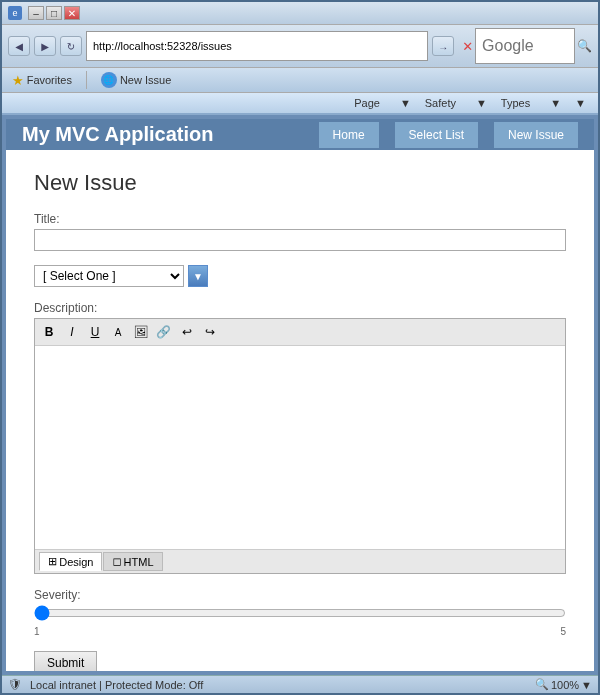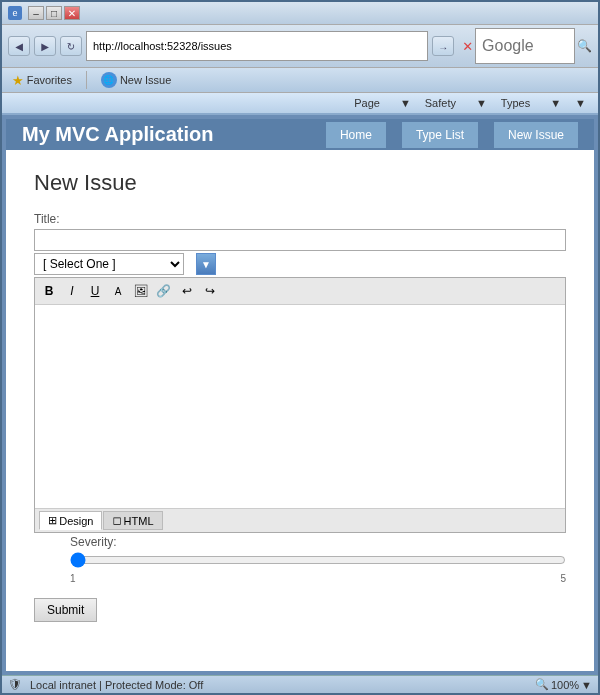--- a/index.html
+++ b/index.html
@@ -80,41 +80,41 @@
       font-size: 12px;
       cursor: pointer;
       border: none;
       font-weight: normal;
     }
 
     .app-content { flex: 1; background: white; margin: 0; padding: 20px 28px; overflow-y: auto; }
 
     .page-title { font-size: 22px; font-weight: normal; color: #333; margin-bottom: 16px; }
 
-    .form-group { margin-bottom: 2px; }
+    .form-group { margin-bottom: 14px; }
     .form-label { display: block; font-size: 12px; color: #555; margin-bottom: 3px; }
     .form-input { width: 100%; height: 22px; border: 1px solid #aaa; padding: 2px 4px; font-size: 12px; }
-    .form-select-wrapper { display: flex; align-items: center; gap: 12px; }
+    .form-select-wrapper { display: flex; align-items: center; gap: 4px; }
     .form-select { height: 22px; width: 150px; border: 1px solid #aaa; padding: 2px 4px; font-size: 12px; background: white; }
     .select-btn { width: 20px; height: 22px; background: linear-gradient(to bottom, #7aacdc, #4a7cbc); border: 1px solid #5a8ccc; color: white; display: flex; align-items: center; justify-content: center; font-size: 10px; cursor: pointer; }
 
     
     .editor-wrapper { border: 1px solid #aaa; }
     .editor-toolbar { background: #e8e8e8; border-bottom: 1px solid #ccc; padding: 3px 4px; display: flex; gap: 3px; align-items: center; }
     .editor-btn { width: 20px; height: 20px; border: 1px solid transparent; background: transparent; display: flex; align-items: center; justify-content: center; cursor: pointer; font-size: 12px; }
     .editor-btn.bold { font-weight: bold; }
     .editor-btn.italic { font-style: italic; }
     .editor-btn.underline { text-decoration: underline; }
     .editor-content { width: 100%; height: 200px; border: none; resize: none; padding: 4px; font-size: 12px; outline: none; background: white; }
     .editor-footer { background: #e8e8e8; border-top: 1px solid #ccc; padding: 2px 4px; display: flex; gap: 1px; }
     .editor-tab { padding: 2px 8px; font-size: 11px; border: 1px solid #bbb; background: #d8d8d8; cursor: pointer; display: flex; align-items: center; gap: 2px; }
     .editor-tab.active { background: white; border-bottom-color: white; }
 
     
-    .slider-group { margin-bottom: 14px; margin-left: 36px; }
+    .slider-group { margin-bottom: 14px; }
     .slider-labels { display: flex; justify-content: space-between; font-size: 10px; color: #666; margin-top: 2px; }
     input[type=range] { width: 100%; cursor: pointer; }
 
     .submit-btn { padding: 4px 12px; background: linear-gradient(to bottom, #f0f0f0, #d8d8d8); border: 1px solid #aaa; font-size: 12px; cursor: pointer; }
 
     .status-bar {
       background: linear-gradient(to bottom, #c0d4e8, #a8c0d8);
       padding: 2px 6px;
       display: flex;
       align-items: center;
@@ -185,21 +185,21 @@
       </div>
     </div>
   </div>
 
   <div class="app-wrapper">
 
     <div class="app-header">
       <div class="app-title">My MVC Application</div>
       <div class="nav-links">
         <button class="nav-link">Home</button>
-        <button class="nav-link">Type List</button>
+        <button class="nav-link">Select List</button>
         <button class="nav-link">New Issue</button>
       </div>
     </div>
 
     <div class="app-content">
       <h1 class="page-title">New Issue</h1>
 
       <div class="form-group">
         <label class="form-label">Title:</label>
         <input type="text" class="form-input" style="">
@@ -208,20 +208,21 @@
       <div class="form-group">
         <div class="form-select-wrapper">
           <select class="form-select">
             <option>[ Select One ]</option>
           </select>
           <div class="select-btn">▼</div>
         </div>
       </div>
 
       <div class="form-group">
+        <label class="form-label">Description:</label>
         <div class="editor-wrapper">
           <div class="editor-toolbar">
             <button class="editor-btn bold">B</button>
             <button class="editor-btn italic">I</button>
             <button class="editor-btn underline">U</button>
             <button class="editor-btn" style="font-size:10px;">A</button>
             <button class="editor-btn">🖼</button>
             <button class="editor-btn">🔗</button>
             <button class="editor-btn">↩</button>
             <button class="editor-btn">↪</button>

